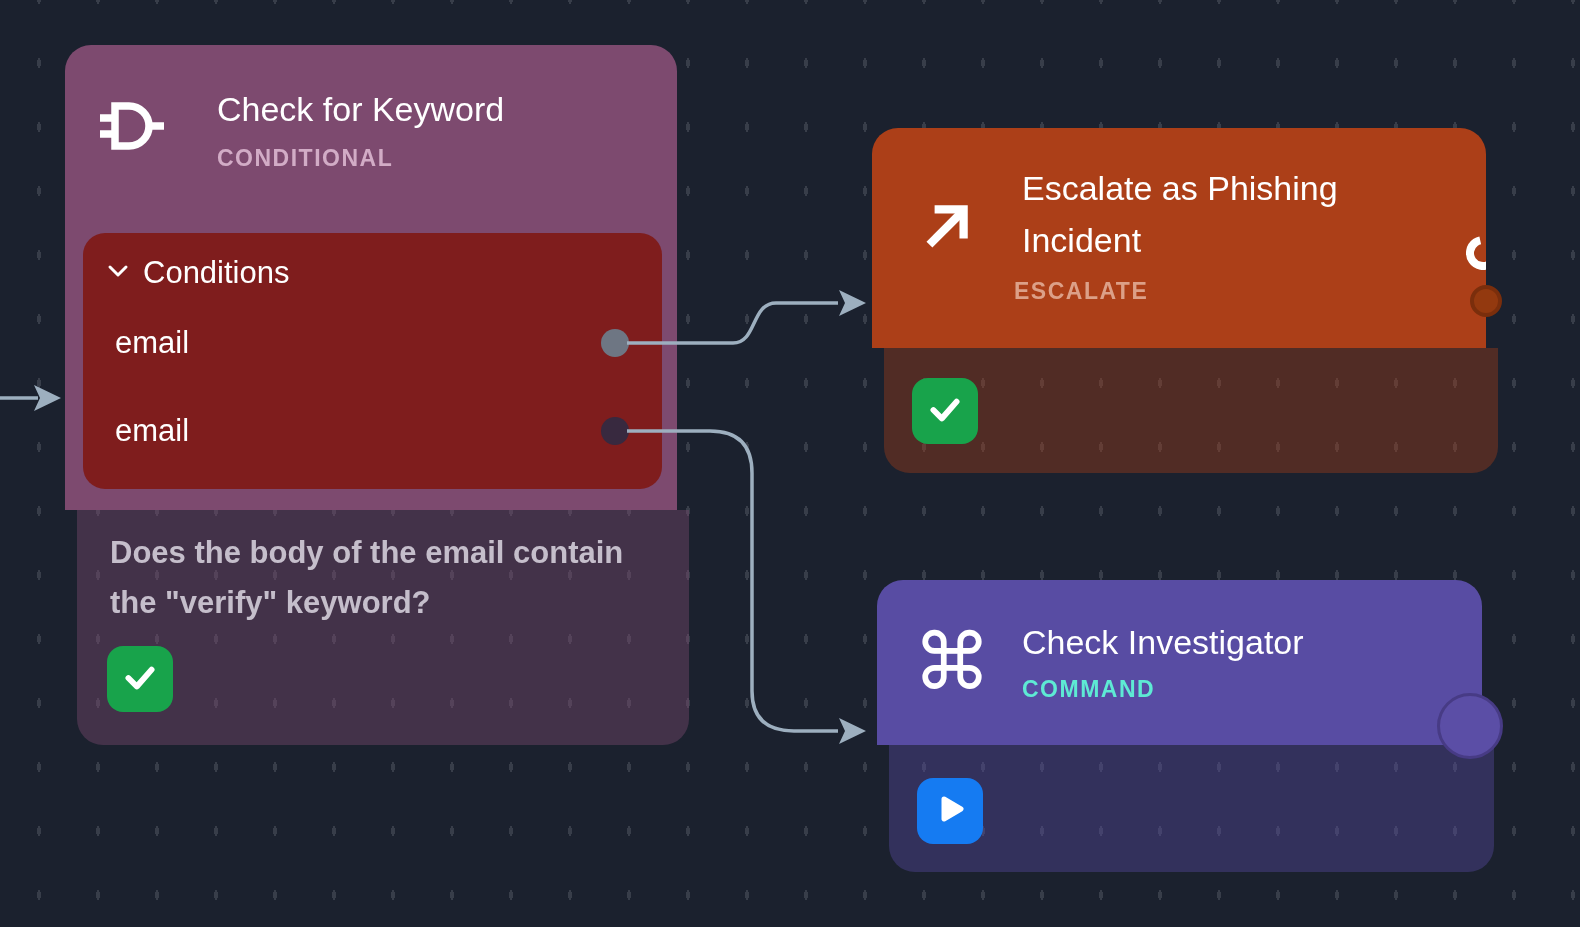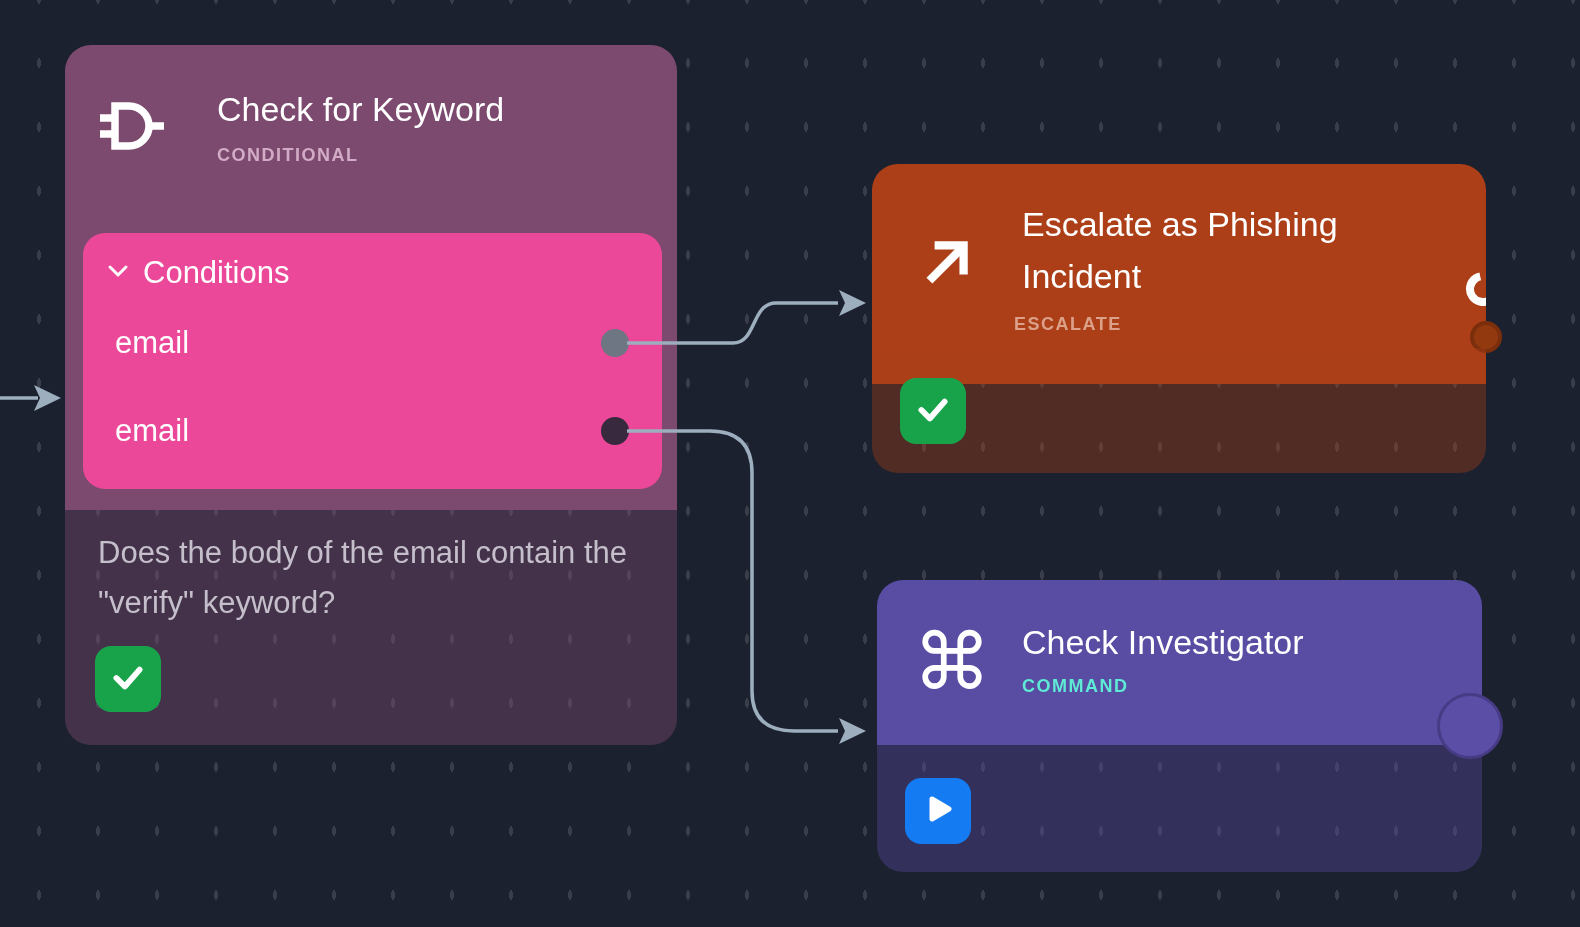--- a/index.html
+++ b/index.html
@@ -7,50 +7,50 @@
   body {
     position:relative;
     font-family:"Liberation Sans","DejaVu Sans",sans-serif;
     background-color:#1B212E;
     background-image: radial-gradient(2px 5px at 3px 6px, rgba(200,204,210,0.17) 0 97%, transparent 100%);
     background-size:59px 64px;
     background-position:36px 57px;
   }
   .node { position:absolute; }
   .node-header { position:absolute; left:0; top:0; width:100%; border-radius:26px 26px 0 0; }
-  .node-bottom { position:absolute; left:0; width:100%; border-radius:0 0 26px 26px; }
+  .node-bottom { position:absolute; left:12px; width:100%; border-radius:0 0 26px 26px;font-weight:bold; }
 
   
   .n1 { left:65px; top:45px; width:612px; height:700px; }
   .n1 .node-header { height:465px; background:#7D4A6F;text-align:right; }
   .n1-icon { position:absolute; left:33px; top:53px; }
   .node-title { position:absolute; color:#FFFFFF; font-size:34px; line-height:52px; font-weight:400; }
-  .node-type { position:absolute; font-size:18px; font-weight:700; letter-spacing:1.5px; }
+  .node-type { position:absolute; font-size:23px; font-weight:700; letter-spacing:1.5px; }
   .n1 .node-title { left:152px; top:38px; }
   .n1 .node-type { left:152px; top:100px; color:#D2ACC6; }
-  .panel { position:absolute; left:18px; top:188px; width:579px; height:256px; background:#ec4899; border-radius:22px; }
+  .panel { position:absolute; left:18px; top:188px; width:579px; height:256px; background:#7f1d1d; border-radius:22px; }
   .cond-row { position:absolute; left:24px; top:22px; display:flex; align-items:center; gap:14px; }
   .cond-label { color:#FFFFFF; font-size:31px; }
   .out-label { position:absolute; color:#FFFFFF; font-size:31px; }
   .out-true-label { left:32px; top:92px; }
   .out-false-label { left:32px; top:180px; }
   .port { position:absolute; width:28px; height:28px; border-radius:50%; }
   .port-true { left:518px; top:96px; background:#6E7683; }
   .port-false { left:518px; top:184px; background:#38293F; }
   .n1 .node-bottom { top:465px; height:235px; background:rgba(125,74,111,0.42); }
   .n1-desc { position:absolute; left:33px; top:18px; width:548px; color:#C5BECB; font-size:31px; line-height:50px; }
 
   .status-icon { position:absolute; width:66px; height:66px; border-radius:16px; display:flex; align-items:center; justify-content:center; }
   .status-green { background:#18A34B; }
   .status-blue { background:#157BF2; }
   .n1-status { left:30px; top:136px; }
 
   
   .n2 { left:872px; top:128px; width:614px; height:345px; }
-  .n2 .node-header { height:220px; background:#AC3F18;margin-top:36px; }
+  .n2 .node-header { height:220px; background:#AC3F18; }
   .n2-icon { position:absolute; left:45px; top:70px; }
   .n2 .node-title { left:150px; top:34px; width:400px; }
   .n2 .node-type { left:142px; top:150px; color:#DCA088; }
   .n2-clipwrap { position:absolute; right:0; top:95px; width:24px; height:58px; overflow:hidden; }
   .n2-clipwrap svg { position:absolute; left:0; top:9px; }
   .n2-port { position:absolute; right:-16px; top:157px; width:32px; height:32px; border-radius:50%;
              background:#93390F; border:4px solid #7A2E0C; }
   .n2 .node-bottom { top:220px; height:125px; background:rgba(172,62,24,0.38); }
   .n2-status { left:28px; top:30px; }
 

